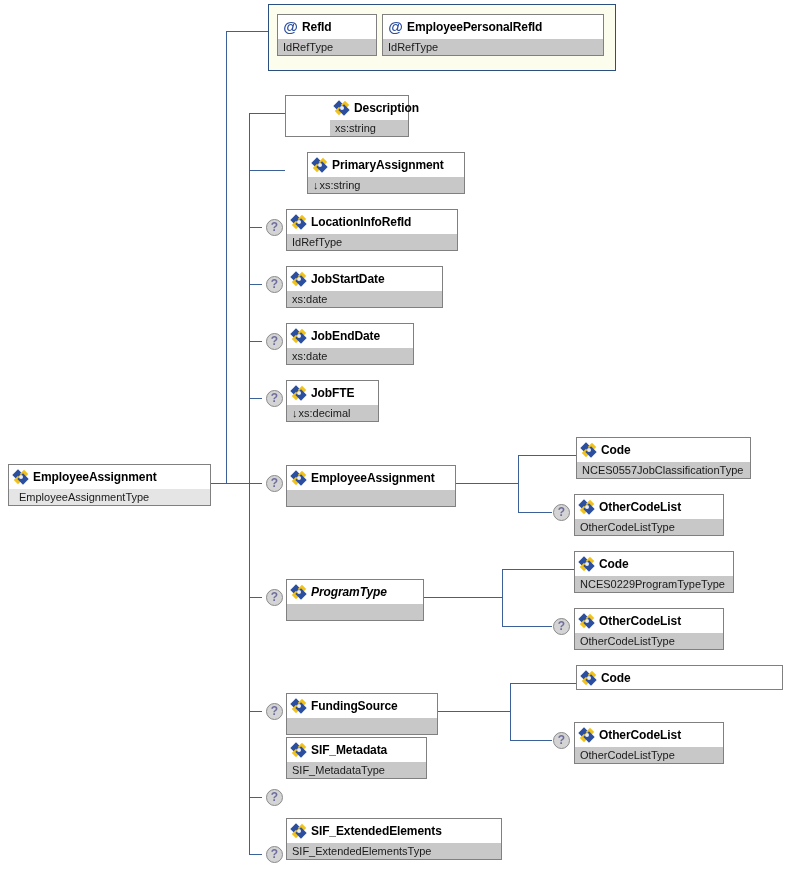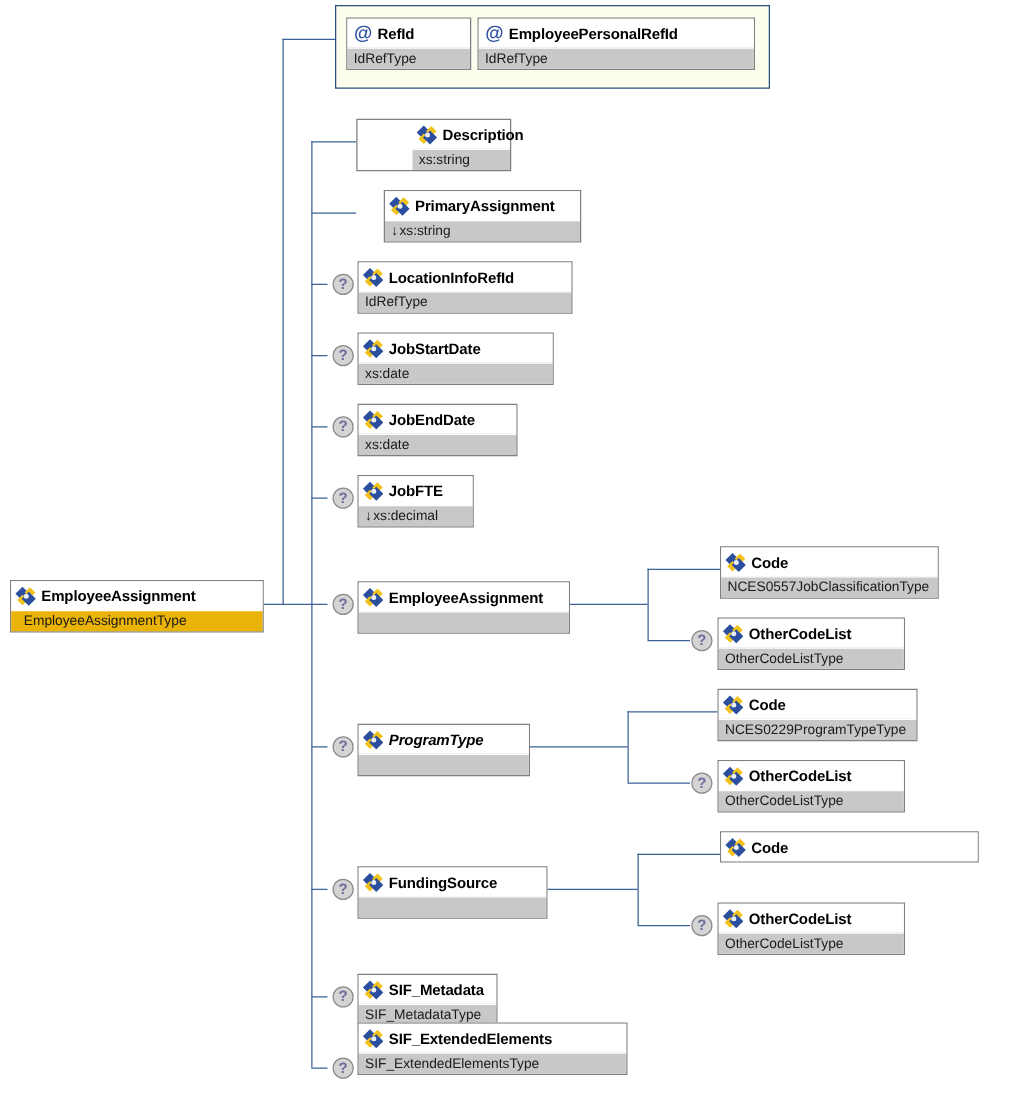--- a/index.html
+++ b/index.html
@@ -49,21 +49,21 @@
     height: 17px;
     background: #c8c8c8;
     border-top: 1px solid #ffffff;
     font-size: 11px;
     color: #1a1a1a;
     padding: 1px 5px 0 5px;
     white-space: nowrap;
     overflow: hidden;
     line-height: 15px;
   }
-  .node.root .ntype { background: #eab308; padding-left: 10px; }
+  .node.root .ntype { background: #e5e5e5; padding-left: 10px; }
   .node .ntype.empty { color: transparent; }
 
   
   .eicon {
     position: relative;
     width: 14px; height: 14px;
     flex: 0 0 14px;
     margin-right: 5px;
   }
   .eicon i {
@@ -430,21 +430,21 @@
           <i class="y2"></i>
           <i class="b2"></i>
           <i class="ctr"></i>
       </span>
       <span class="nname">OtherCodeList</span>
     </div>
     <div class="ntype">OtherCodeListType</div>
   </div>
 
   <div class="opt" style="left:266px; top:789px;">?</div>
-  <div class="node" style="left:286px; top:779px; width:112px;">
+  <div class="node" style="left:286px; top:737px; width:141px;">
     <div class="nrow">
       <span class="eicon">
         <i class="b1"></i>
           <i class="y1"></i>
           <i class="y2"></i>
           <i class="b2"></i>
           <i class="ctr"></i>
       </span>
       <span class="nname">SIF_Metadata</span>
     </div>

